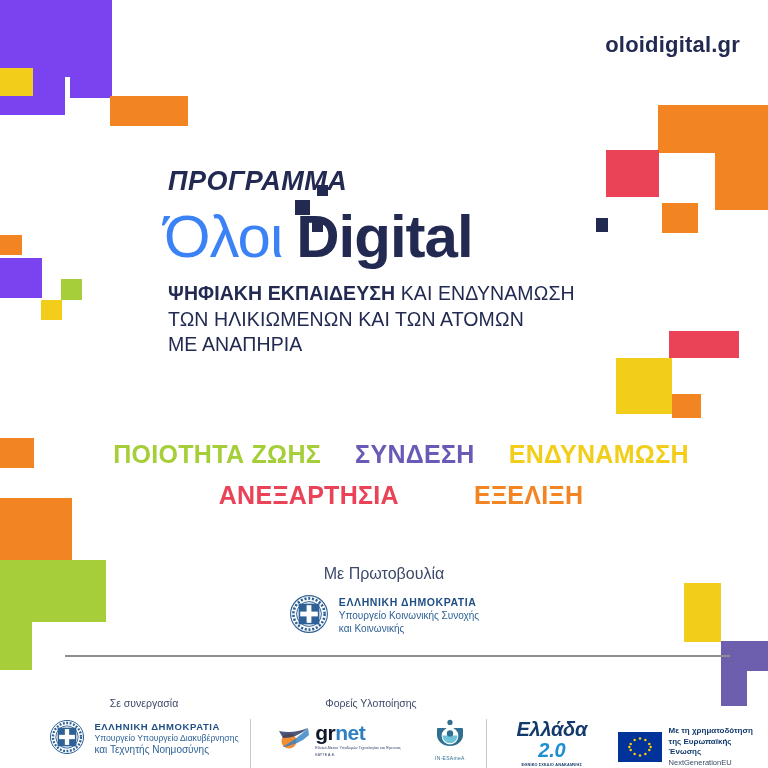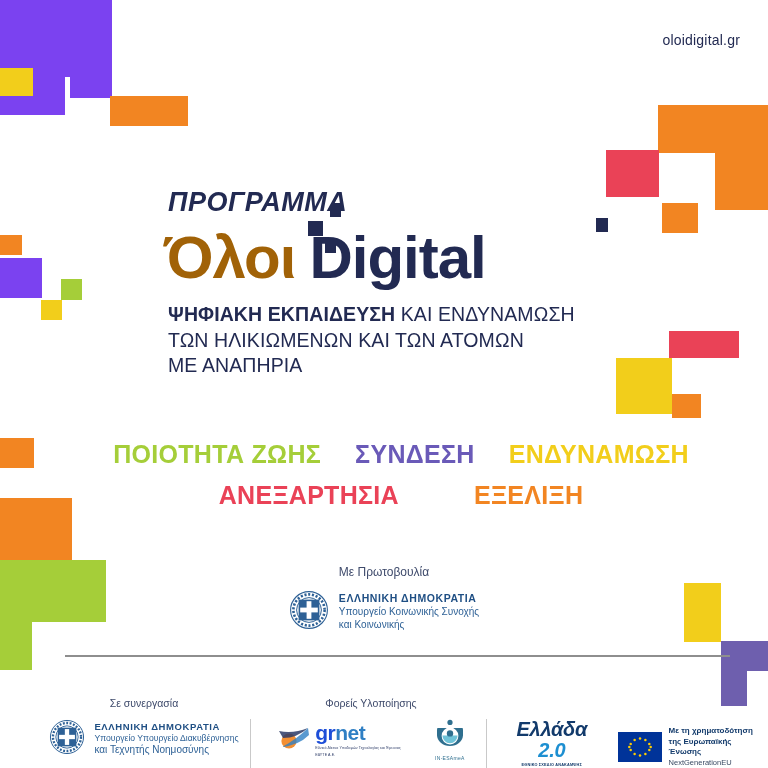--- a/index.html
+++ b/index.html
@@ -11,34 +11,34 @@
     position:relative;
   }
   #poster{position:absolute;inset:0;width:768px;height:768px;overflow:hidden;background:#fff;}
 
   
   .deco{position:absolute;}
 
   
   #site-url{
     position:absolute;right:28px;top:32px;
-    font-size:14px;font-weight:normal;color:#222a52;
+    font-size:22px;font-weight:bold;color:#222a52;
     letter-spacing:.2px;
   }
 
   
-  #headline{position:absolute;left:166px;top:168px;width:470px;margin-top:21px;}
+  #headline{position:absolute;left:166px;top:168px;width:470px;}
   #kicker{
     font-size:27px;font-weight:bold;font-style:italic;
     color:#222a52;letter-spacing:.5px;line-height:1;
     margin:0 0 2px 2px;
   }
   #title-row{display:flex;align-items:flex-end;height:70px;margin-left:-2px;}
   #title-main{
-    font-size:60px;font-weight:bold;color:#a16207;
+    font-size:60px;font-weight:normal;color:#3b82f6;
     line-height:1;letter-spacing:-1px;white-space:nowrap;
   }
   
   #title-digital{position:relative;display:inline-block;margin-left:14px;}
   #title-digital .dtxt{
     font-size:60px;font-weight:bold;color:#222a52;
     line-height:1;letter-spacing:-1px;
   }
   .pixdot{position:absolute;background:#222a52;}
   #pix1{width:11px;height:11px;left:21px;top:-22px;}
@@ -54,21 +54,21 @@
 
   
   #keywords{position:absolute;left:16px;right:0;top:440px;text-align:center;}
   #kw-row1,#kw-row2{display:flex;justify-content:center;align-items:baseline;}
   #kw-row1{gap:34px;padding-left:18px;}
   #kw-row2{gap:34px;margin-top:12px;padding-left:18px;}
   .kw{font-size:25px;font-weight:bold;letter-spacing:.3px;white-space:nowrap;}
 
   
   #initiative{position:absolute;left:0;right:0;top:565px;text-align:center;}
-  #initiative-label{font-size:12px;color:#3e4a6b;margin-bottom:11px;}
+  #initiative-label{font-size:16px;color:#3e4a6b;margin-bottom:11px;}
   .emblem-row{display:inline-flex;align-items:center;gap:10px;}
   .emblem-text{text-align:left;line-height:1.28;}
   .emblem-title{font-size:10.5px;font-weight:bold;color:#1f4f84;letter-spacing:.6px;}
   .emblem-sub{font-size:10px;color:#2e6196;}
 
   
   #divider{position:absolute;left:65px;top:655px;width:665px;height:1.5px;background:#8e8e8e;}
 
   
   #footer{position:absolute;left:0;top:672px;width:768px;height:96px;margin-top:25px;}
@@ -223,21 +223,21 @@
 
         <span style="display:flex;align-items:center;gap:4px">
           <span>
             <svg width="34" height="26" viewBox="0 0 34 26" aria-hidden="true">
               <circle cx="12" cy="16" r="7.6" fill="#F28522" opacity="0.92"></circle>
               <path d="M2 6 Q16 9 31 3 Q20 13 6 13 Z" fill="#2b3a66" opacity="0.85"></path>
               <path d="M31 3 Q20 14 5 22 Q22 20 32 10 Z" fill="#2f7fc4" opacity="0.8"></path>
             </svg>
           </span>
           <span style="text-align:left">
-            <span class="grnet-word"><span style="color:#1d4ed8">gr</span><span style="color:#2f7fc4">net</span></span>
+            <span class="grnet-word"><span style="color:#0f172a">gr</span><span style="color:#2f7fc4">net</span></span>
             <div class="grnet-sub">Εθνικό Δίκτυο Υποδομών Τεχνολογίας και Έρευνας</div>
             <div class="grnet-sub">ΕΔΥΤΕ Α.Ε.</div>
           </span>
         </span>
 
         <span style="text-align:center">
           <span>
             <svg width="30" height="30" viewBox="0 0 30 30" aria-hidden="true">
               <circle cx="15" cy="3.4" r="2.6" fill="#2f6f8f"></circle>
               <path d="M4 9 h22 a2 2 0 0 1 2 2 v5 a13 11 0 0 1 -26 0 v-5 a2 2 0 0 1 2 -2 z" fill="#2f6f8f"></path>

